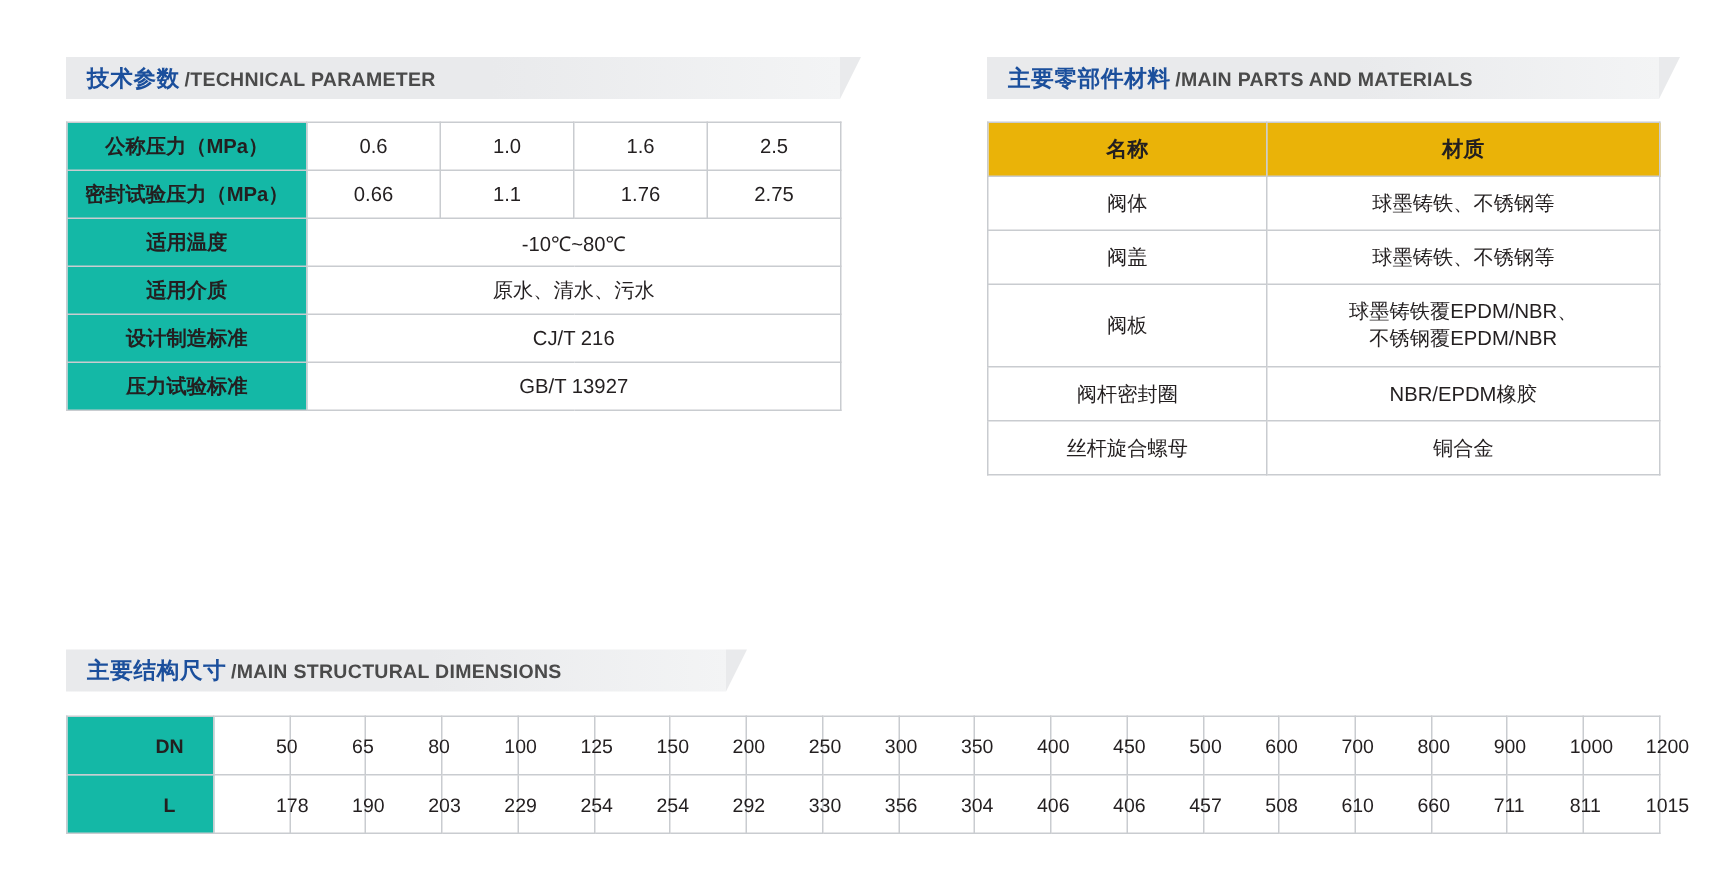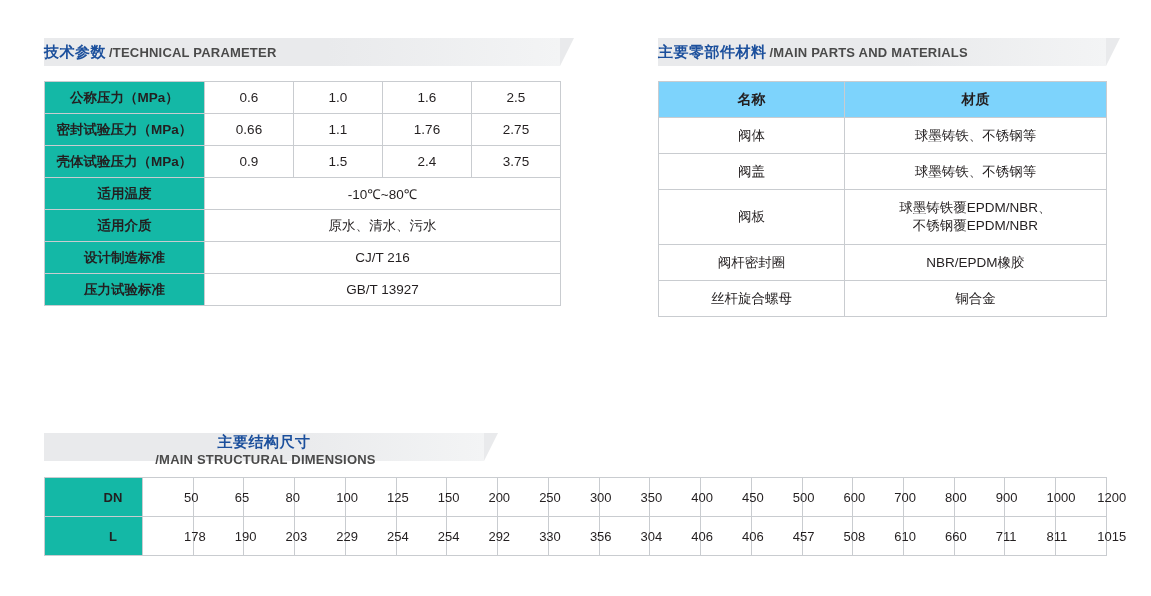--- a/index.html
+++ b/index.html
@@ -20,20 +20,21 @@
     height: 596px;
   }
 
   
   .section-header {
     position: relative;
     height: 28px;
     display: flex;
     align-items: center;
     background: linear-gradient(to right, #e9eaec 0%, #e9eaec 55%, #f3f4f5 100%);
+    padding-left: 14px;
     box-sizing: border-box;
   }
   .section-header::after {
     content: "";
     position: absolute;
     right: -14px;
     top: 0;
     width: 0;
     height: 0;
     border-top: 28px solid #e9eaec;
@@ -68,21 +69,21 @@
     color: #231f20;
     padding: 0 2px;
     background: #ffffff;
   }
   .labelcell {
     background: #14b8a6;
     font-weight: bold;
     font-size: 13.5px;
   }
   .headcell {
-    background: #7dd3fc;
+    background: #eab308;
     font-weight: bold;
     font-size: 14px;
   }
 
   
   .block-tech {
     position: absolute;
     left: 44px;
     top: 38px;
     width: 516px;
@@ -105,21 +106,21 @@
   .block-parts table td { height: 35px; }
   .block-parts col.p0 { width: 186px; }
   .block-parts col.p1 { width: 262px; }
 
   .block-dim {
     position: absolute;
     left: 44px;
     top: 433px;
     width: 1062px;
   }
-  .block-dim .section-header { width: 440px; flex-direction: column; }
+  .block-dim .section-header { width: 440px; }
   .block-dim .tbl-wrap { margin-top: 16px; }
   .block-dim table td { height: 38px; font-size: 13px; padding-left: 41px; }
   .block-dim col.d0 { width: 98px; }
 
   .nowrap-two { line-height: 1.35; }
 </style>
 </head>
 <body>
 
 <div class="page">
@@ -145,27 +146,20 @@
             <td>1.0</td>
             <td>1.6</td>
             <td>2.5</td>
           </tr>
           <tr>
             <td class="labelcell">密封试验压力（MPa）</td>
             <td>0.66</td>
             <td>1.1</td>
             <td>1.76</td>
             <td>2.75</td>
-          </tr>
-          <tr>
-            <td class="labelcell">壳体试验压力（MPa）</td>
-            <td>0.9</td>
-            <td>1.5</td>
-            <td>2.4</td>
-            <td>3.75</td>
           </tr>
           <tr>
             <td class="labelcell">适用温度</td>
             <td colspan="4">-10℃~80℃</td>
           </tr>
           <tr>
             <td class="labelcell">适用介质</td>
             <td colspan="4">原水、清水、污水</td>
           </tr>
           <tr>

